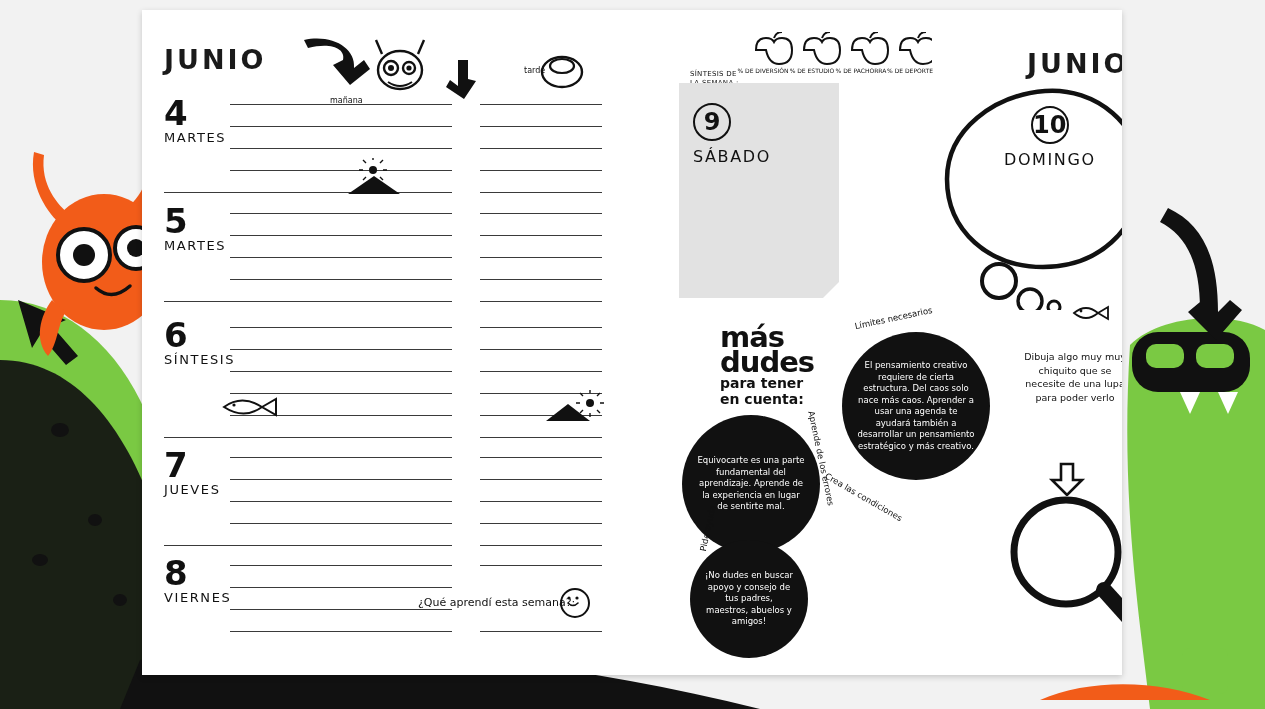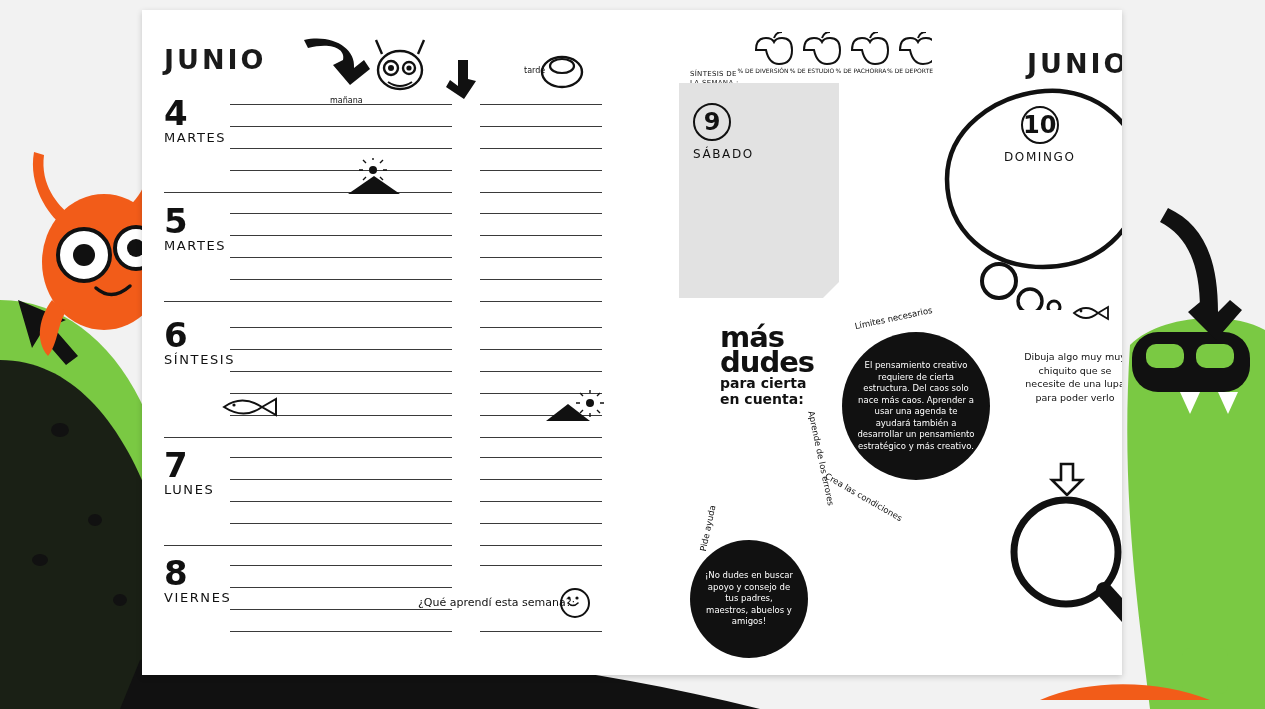--- a/index.html
+++ b/index.html
@@ -44,21 +44,21 @@
   }
   #sat-note:after{
     content:"";position:absolute;right:0;bottom:0;border-width:0 0 16px 16px;
     border-style:solid;border-color:transparent transparent #ffffff transparent;
   }
   .circled-num{
     font-size:24px;font-weight:bold;color:#111;
     width:34px;height:34px;border:2px solid #111;border-radius:50%;
     display:flex;align-items:center;justify-content:center;
   }
-  .dayword{font-size:12px;letter-spacing:1.6px;color:#111;margin-top:6px;}
+  .dayword{font-size:16px;letter-spacing:1.6px;color:#111;margin-top:6px;}
 
   
   #sun-cloud{position:absolute;left:795px;top:75px;width:215px;height:225px;}
 
   
   #mascosas{
     position:absolute;left:578px;top:315px;width:150px;
     font-size:29px;line-height:25px;font-weight:bold;color:#111;text-align:left;
     letter-spacing:-1px;
   }
@@ -217,21 +217,21 @@
   <svg style="position:absolute;left:390px;top:380px;" width="76" height="32">
     <circle cx="58" cy="13" r="4" fill="#111"></circle>
     <g stroke="#111" stroke-width="1.4">
       <path d="M58 3 v-4 M58 23 v4 M48 13 h-4 M68 13 h4 M51 6 l-3 -3 M65 6 l3 -3 M51 20 l-3 3 M65 20 l3 3"></path>
     </g>
     <path d="M14 31 L36 14 L58 31 z" fill="#111"></path>
   </svg>
 
   <div class="day-block" style="left:22px;top:440px;">
     <div class="day-num">7</div>
-    <div class="day-name">LUNES</div>
+    <div class="day-name">JUEVES</div>
   </div>
   <div class="rule" style="left:88px;top:447px;width:222px;"></div>
   <div class="rule" style="left:88px;top:469px;width:222px;"></div>
   <div class="rule" style="left:88px;top:491px;width:222px;"></div>
   <div class="rule" style="left:88px;top:513px;width:222px;"></div>
   <div class="rule" style="left:22px;top:535px;width:288px;"></div>
   <div class="rule" style="left:338px;top:447px;width:122px;"></div>
   <div class="rule" style="left:338px;top:469px;width:122px;"></div>
   <div class="rule" style="left:338px;top:491px;width:122px;"></div>
   <div class="rule" style="left:338px;top:513px;width:122px;"></div>
@@ -303,27 +303,28 @@
   </div>
   <svg style="position:absolute;left:928px;top:290px;" width="44" height="26">
     <path d="M4 13 q12 -10 24 0 q-12 10 -24 0z" fill="none" stroke="#111" stroke-width="1.8"></path>
     <path d="M28 13 l10 -6 0 12 z" fill="none" stroke="#111" stroke-width="1.8"></path>
     <circle cx="11" cy="11" r="1.4" fill="#111"></circle>
   </svg>
 
   <div id="mascosas">
     <span>más</span><br>
     <span>dudes</span>
-    <span class="sm">para cierta</span>
+    <span class="sm">para tener</span>
     <span class="sm">en cuenta:</span>
   </div>
 
   <div class="bubble" style="left:700px;top:322px;width:148px;height:148px;">El pensamiento creativo requiere de cierta estructura. Del caos solo nace más caos. Aprender a usar una agenda te ayudará también a desarrollar un pensamiento estratégico y más creativo.</div>
   <div class="bub-label" style="left:712px;top:303px;transform:rotate(-12deg);">Límites necesarios</div>
 
+  <div class="bubble" style="left:540px;top:405px;width:138px;height:138px;">Equivocarte es una parte fundamental del aprendizaje. Aprende de la experiencia en lugar de sentirte mal.</div>
   <div class="bub-label" style="left:674px;top:400px;transform:rotate(78deg);transform-origin:left top;">Aprende de los errores</div>
 
   <div class="bubble" style="left:548px;top:530px;width:118px;height:118px;">¡No dudes en buscar apoyo y consejo de tus padres, maestros, abuelos y amigos!</div>
   <div class="bub-label" style="left:556px;top:540px;transform:rotate(-78deg);transform-origin:left top;">Pide ayuda</div>
 
   <div class="bub-label" style="left:678px;top:482px;transform:rotate(30deg);">Crea las condiciones</div>
 
   <div id="dibuja">Dibuja algo muy muy chiquito que se necesite de una lupa para poder verlo</div>
   <svg style="position:absolute;left:905px;top:452px;" width="40" height="34">
     <path d="M14 2 h12 v16 h9 L20 33 L5 18 h9 z" fill="none" stroke="#111" stroke-width="2.6"></path>

